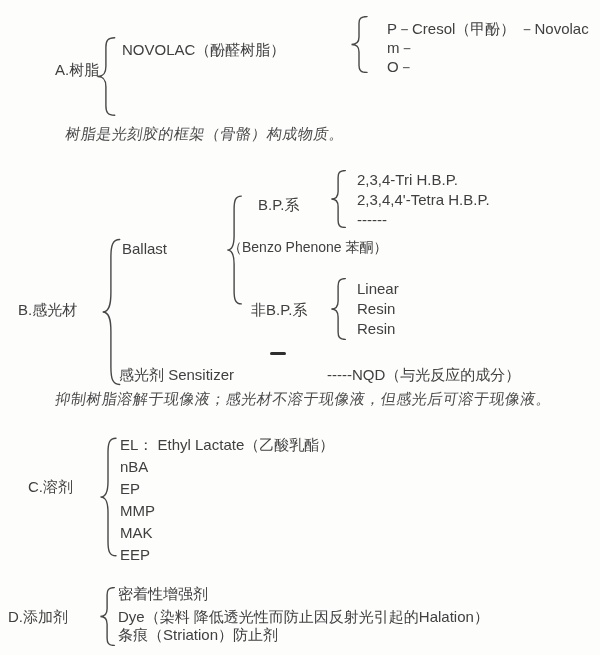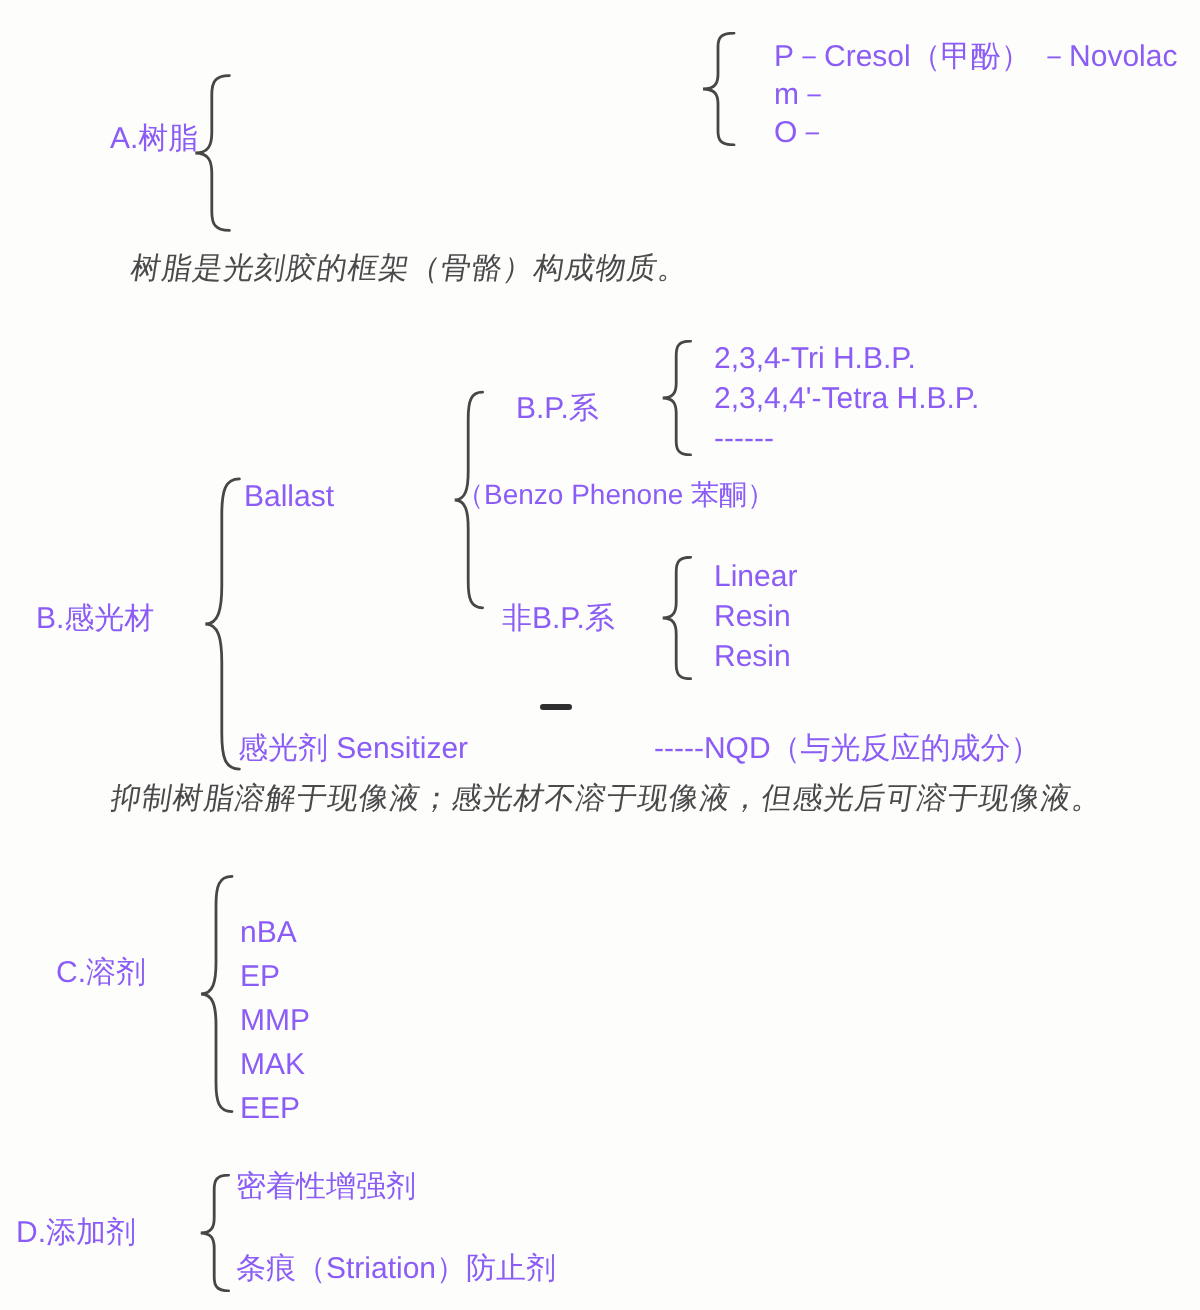--- a/index.html
+++ b/index.html
@@ -7,21 +7,21 @@
     position:relative;
     width:600px;height:655px;
     background:#fdfdfc;
     font-family:"Liberation Sans", sans-serif;
     overflow:hidden;
   }
   .txt{
     position:absolute;
     font-size:15px;
     line-height:1.15;
-    color:#8b5cf6;
+    color:#404040;
     white-space:nowrap;
   }
   .sm{font-size:14px;}
   .note{
     position:absolute;
     font-size:15px;
     color:#4a4a4a;
     white-space:nowrap;
     transform:skewX(-9deg);
     transform-origin:left bottom;
@@ -45,20 +45,21 @@
 <body>
 
 <div class="canvas">
 
   <div class="txt" style="left:55px;top:61px">A.树脂</div>
 
   <svg class="brace" style="left:96px;top:37px;width:22px;height:79px" viewBox="0 0 20 100" preserveAspectRatio="none">
     <path d="M 17 1 C 10.5 1, 9 5, 9 13 L 9 37 C 9 45, 7.5 50, 1.5 50 C 7.5 50, 9 55, 9 63 L 9 87 C 9 95, 10.5 99, 17 99"></path>
   </svg>
 
+  <div class="txt" style="left:122px;top:41px">NOVOLAC（酚醛树脂）</div>
 
   <svg class="brace" style="left:350px;top:16px;width:20px;height:57px" viewBox="0 0 20 100" preserveAspectRatio="none">
     <path d="M 17 1 C 10.5 1, 9 5, 9 13 L 9 37 C 9 45, 7.5 50, 1.5 50 C 7.5 50, 9 55, 9 63 L 9 87 C 9 95, 10.5 99, 17 99"></path>
   </svg>
 
   <div class="txt" style="left:387px;top:20px">P－Cresol（甲酚） －Novolac</div>
   <div class="txt" style="left:387px;top:39px">m－</div>
   <div class="txt" style="left:387px;top:58px">O－</div>
 
 
@@ -104,28 +105,30 @@
   <div class="txt" style="left:327px;top:366px">-----NQD（与光反应的成分）</div>
 
   <div class="note" style="left:54px;top:390px">抑制树脂溶解于现像液；感光材不溶于现像液，但感光后可溶于现像液。</div>
 
   <div class="txt" style="left:28px;top:478px">C.溶剂</div>
 
   <svg class="brace" style="left:99px;top:437px;width:20px;height:120px" viewBox="0 0 20 100" preserveAspectRatio="none">
     <path d="M 17 1 C 10.5 1, 9 5, 9 13 L 9 37 C 9 45, 7.5 50, 1.5 50 C 7.5 50, 9 55, 9 63 L 9 87 C 9 95, 10.5 99, 17 99"></path>
   </svg>
 
+  <div class="txt" style="left:120px;top:436px">EL： Ethyl Lactate（乙酸乳酯）</div>
   <div class="txt" style="left:120px;top:458px">nBA</div>
   <div class="txt" style="left:120px;top:480px">EP</div>
   <div class="txt" style="left:120px;top:502px">MMP</div>
   <div class="txt" style="left:120px;top:524px">MAK</div>
   <div class="txt" style="left:120px;top:546px">EEP</div>
 
   <div class="txt" style="left:8px;top:608px">D.添加剂</div>
 
   <svg class="brace" style="left:99px;top:587px;width:18px;height:59px" viewBox="0 0 20 100" preserveAspectRatio="none">
     <path d="M 17 1 C 10.5 1, 9 5, 9 13 L 9 37 C 9 45, 7.5 50, 1.5 50 C 7.5 50, 9 55, 9 63 L 9 87 C 9 95, 10.5 99, 17 99"></path>
   </svg>
 
   <div class="txt" style="left:118px;top:585px">密着性增强剂</div>
+  <div class="txt" style="left:118px;top:608px">Dye（染料 降低透光性而防止因反射光引起的Halation）</div>
   <div class="txt" style="left:118px;top:626px">条痕（Striation）防止剂</div>
 
 </div>
 
 </body></html>

